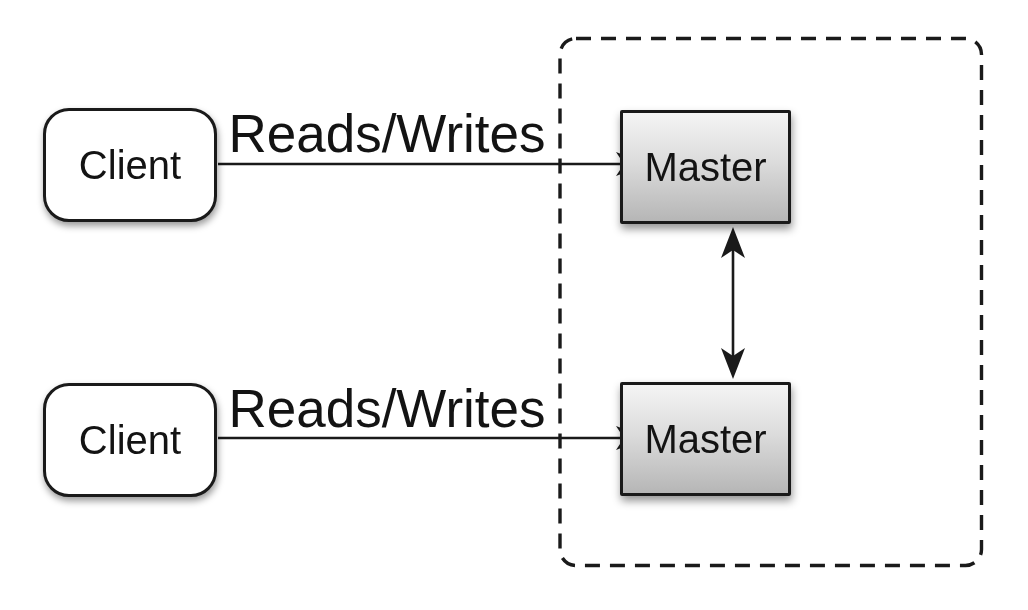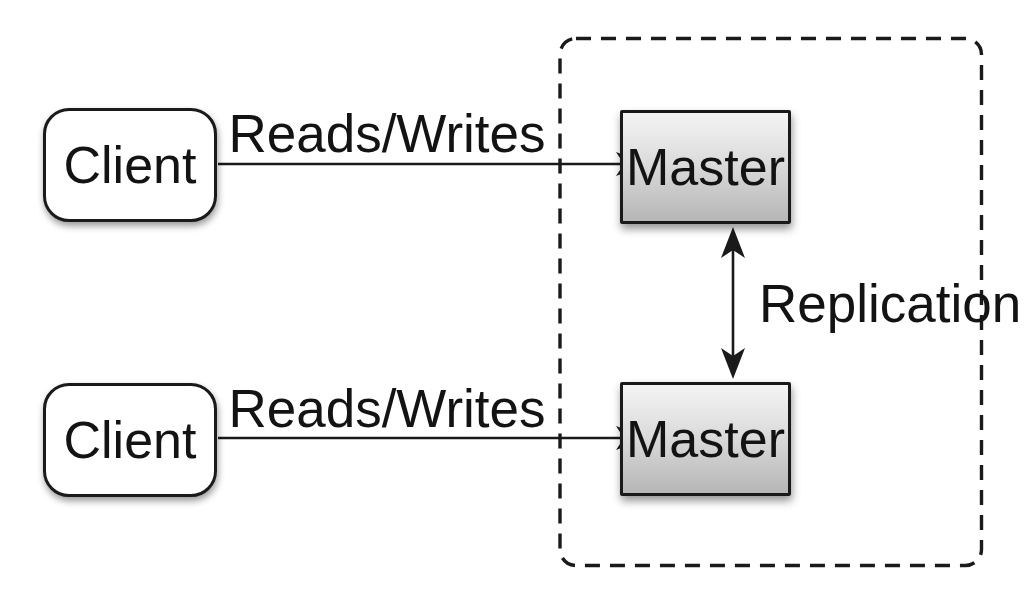--- a/index.html
+++ b/index.html
@@ -21,21 +21,21 @@
     left: 0;
     top: 0;
     width: 1028px;
     height: 610px;
   }
   .node {
     position: absolute;
     display: flex;
     align-items: center;
     justify-content: center;
-    font-size: 52px;
+    font-size: 40px;
     line-height: 1;
     color: #131313;
     box-sizing: border-box;
     border: 3px solid #1a1a1a;
   }
   .client {
     left: 43px;
     width: 174px;
     height: 114px;
     background: #ffffff;
@@ -117,15 +117,14 @@
   </div>
 
   <div class="node master master-bottom">
     <span>Master</span>
   </div>
 
   <div class="edge-label label-rw-top">Reads/Writes</div>
 
   <div class="edge-label label-rw-bottom">Reads/Writes</div>
 
-  <div class="edge-label label-replication">Replication</div>
 
 </div>
 
 </body></html>

